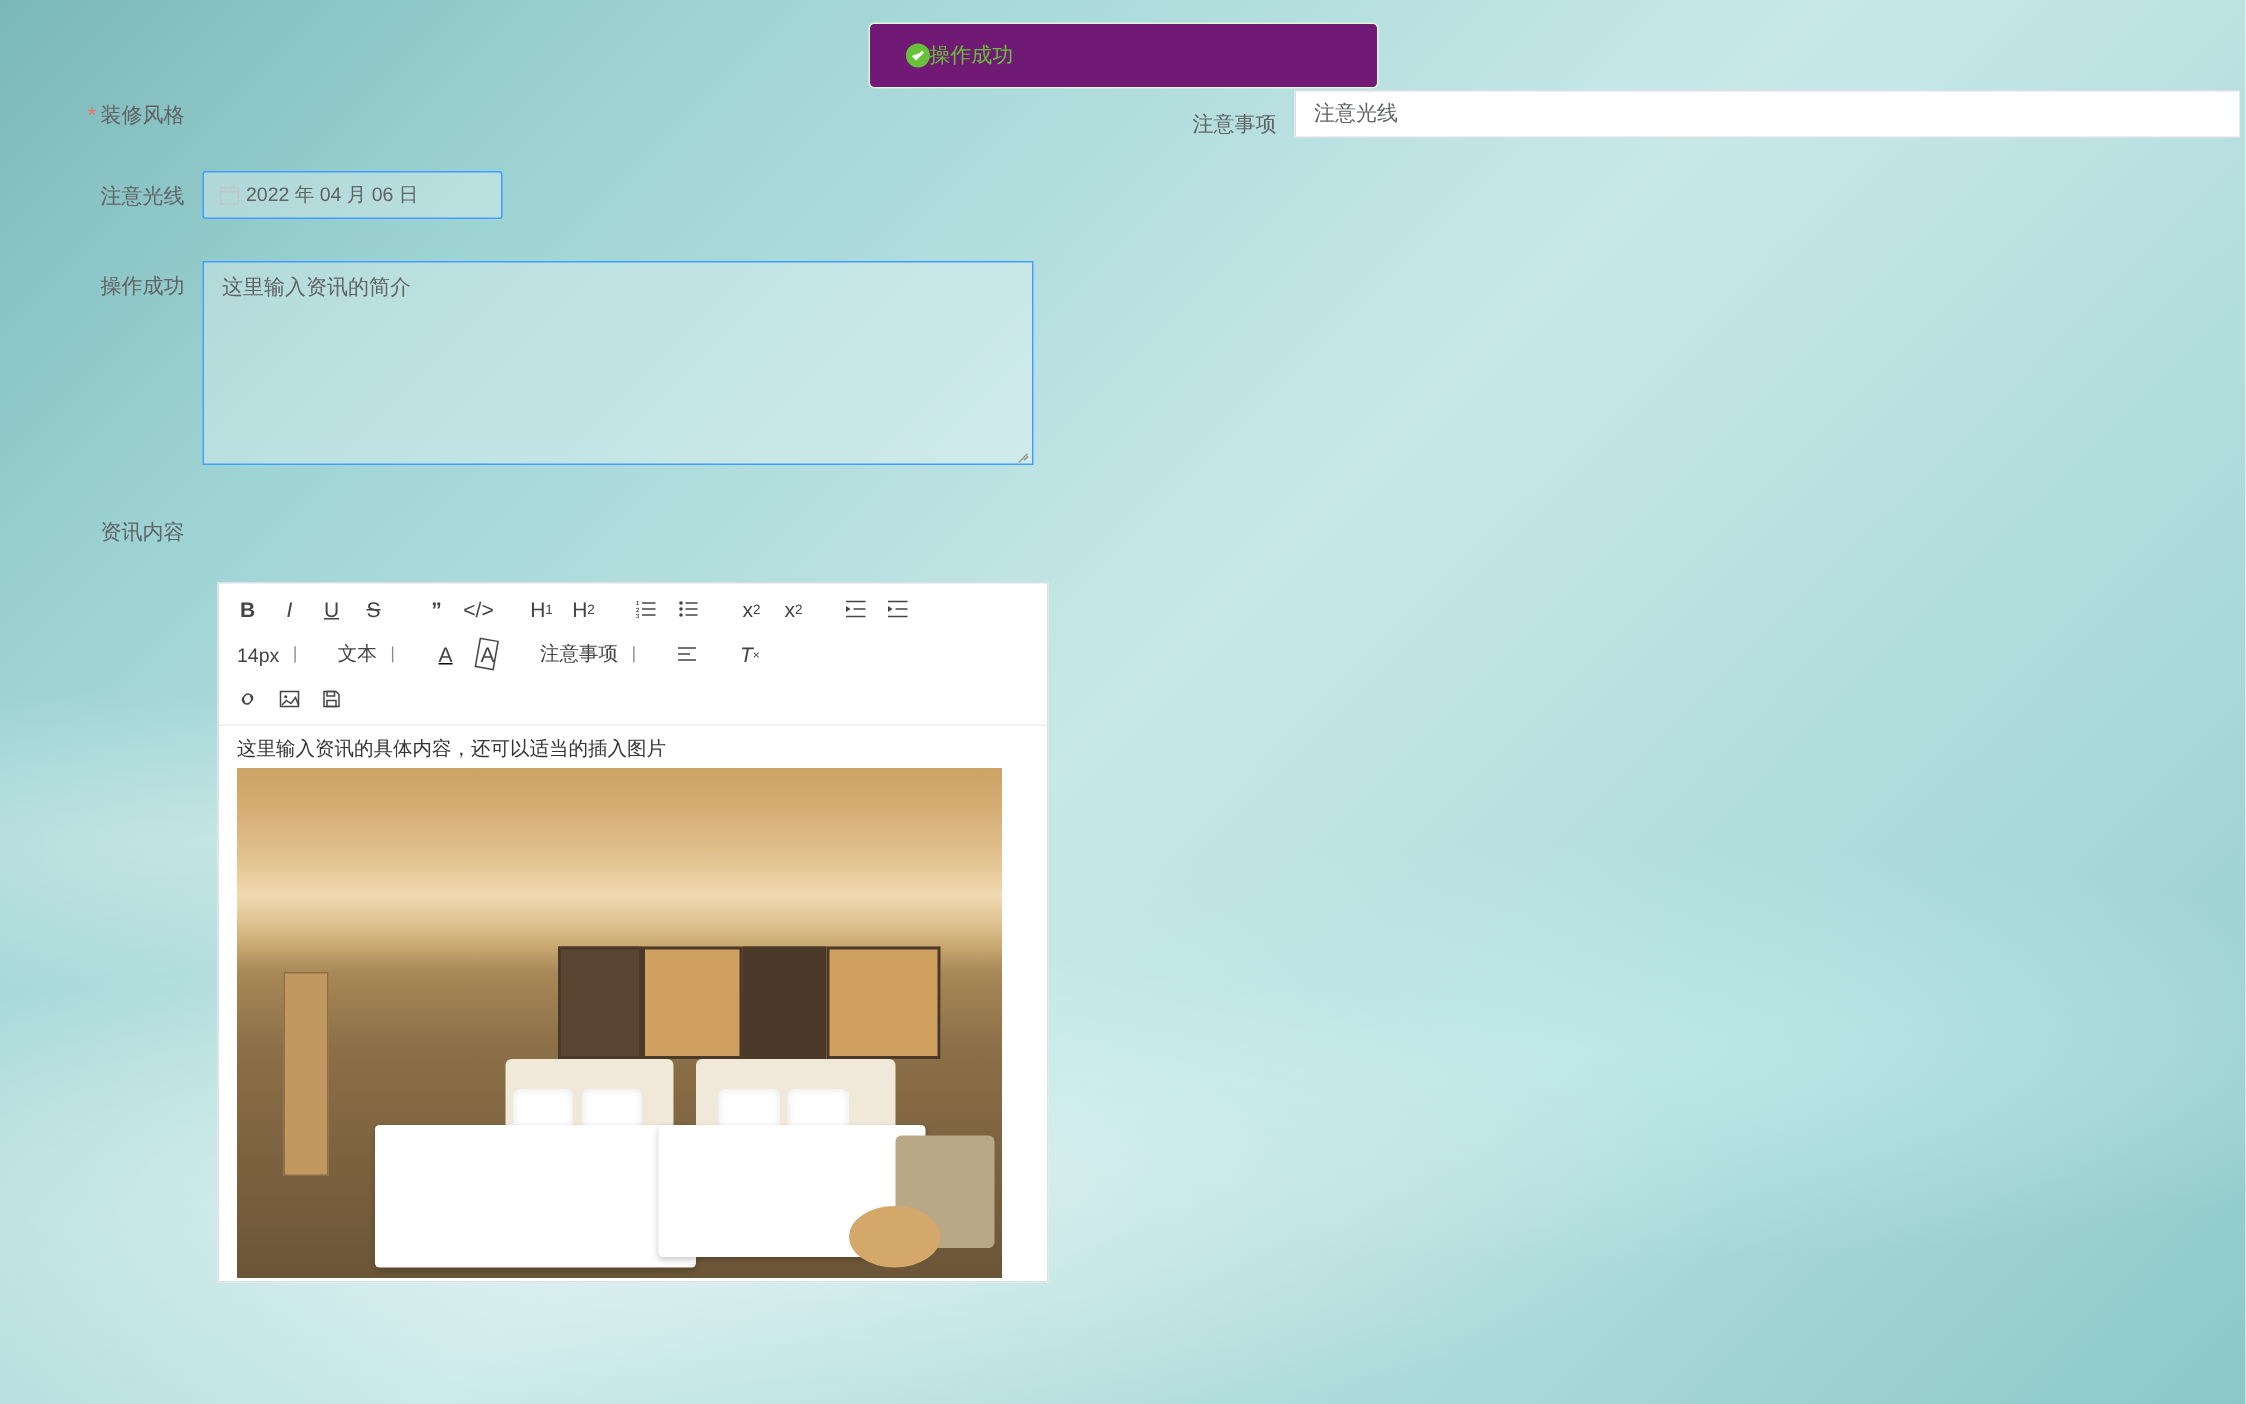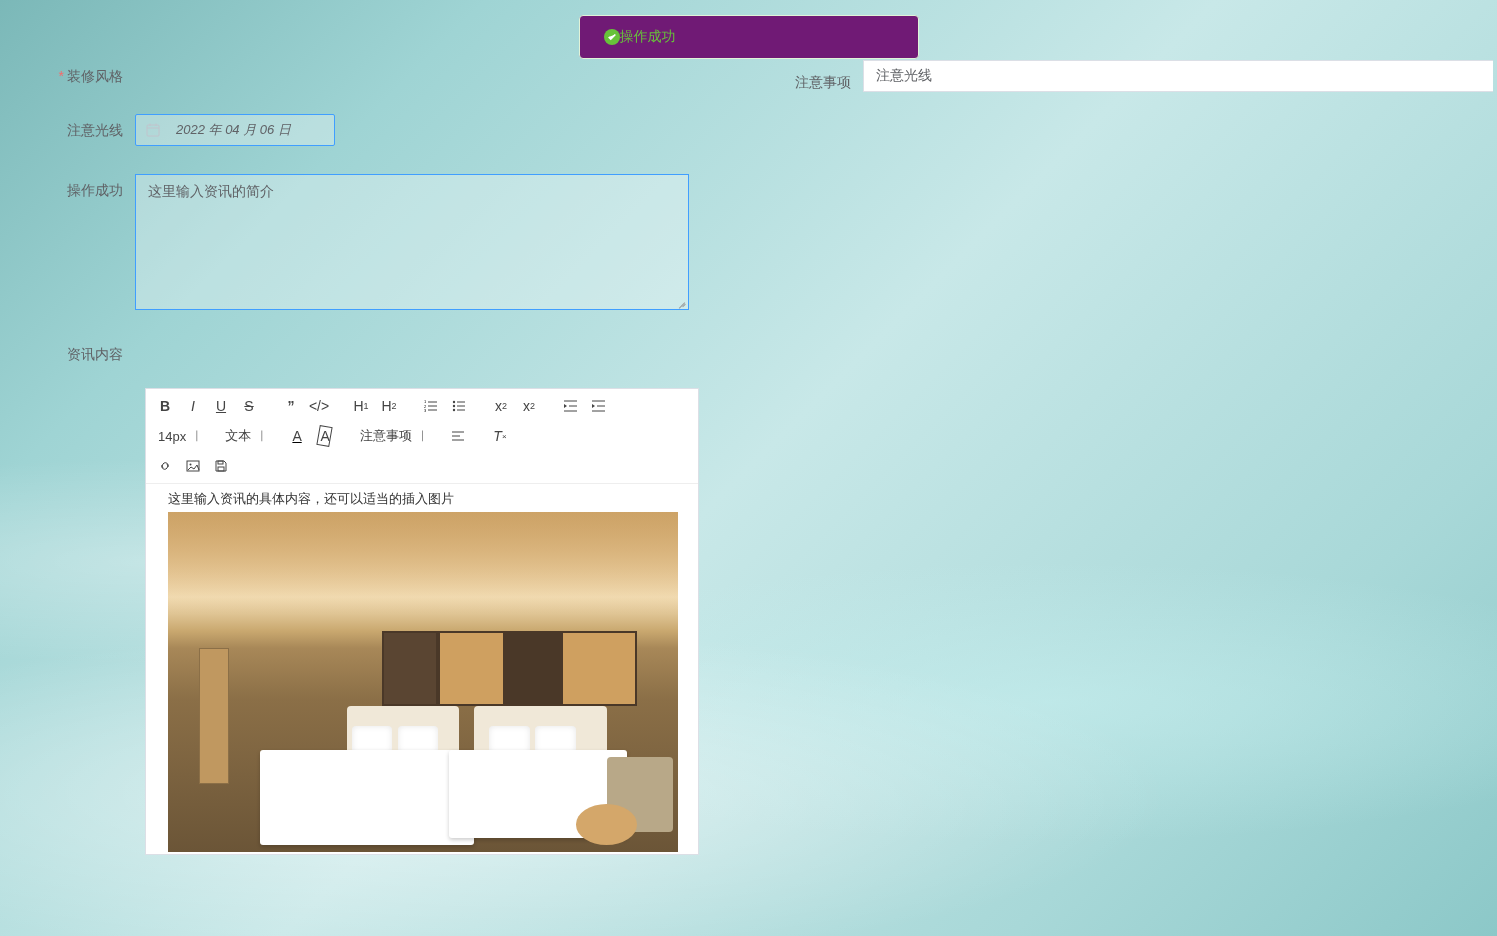--- a/index.html
+++ b/index.html
@@ -47,21 +47,21 @@
 
 .select-box, .date-box {
   width:200px; height:32px;
   border:1px solid #409eff;
   background:rgba(255,255,255,0.3);
   display:flex; align-items:center; padding:0 10px;
   border-radius:2px; color:#606266;
 }
 .select-box { justify-content:space-between; }
 .select-box .chevron { color:#c0c4cc; }
-.date-box { gap:16px;font-style:italic; }
+.date-box { gap:4px; }
 .date-box .cal-icon { color:#c0c4cc; }
 
 .textarea-box {
   width:554px; height:136px;
   border:1px solid #409eff;
   background:rgba(255,255,255,0.3);
   padding:8px 12px;
   color:#606266; font-size:14px;
   position:relative;
   resize:none;
@@ -99,21 +99,21 @@
 }
 .tb-sel {
   display:flex; align-items:center; gap:4px; padding:0 4px;
   color:#444; font-size:13px;
 }
 .tb-sel .dd { font-size:9px; color:#888; }
 .tb-sep { width:8px; }
 
 .editor-body {
   position:relative; height:370px; overflow-y:scroll;
-  padding:6px 22px;
+  padding:6px 12px;
 }
 .editor-body .body-text { font-size:13px; color:#333; margin-bottom:4px; }
 
 .hotel-image {
   width:510px; height:340px; position:relative; overflow:hidden;
   background:
     linear-gradient(180deg, #d4a76a 0%, #e8c896 15%, #f5e0b8 25%, #c9a86f 35%, #a88858 40%, #8b6f47 55%, #6b5537 100%);
 }
 .hotel-image .ceiling {
   position:absolute; left:0; top:0; right:0; height:30%;

